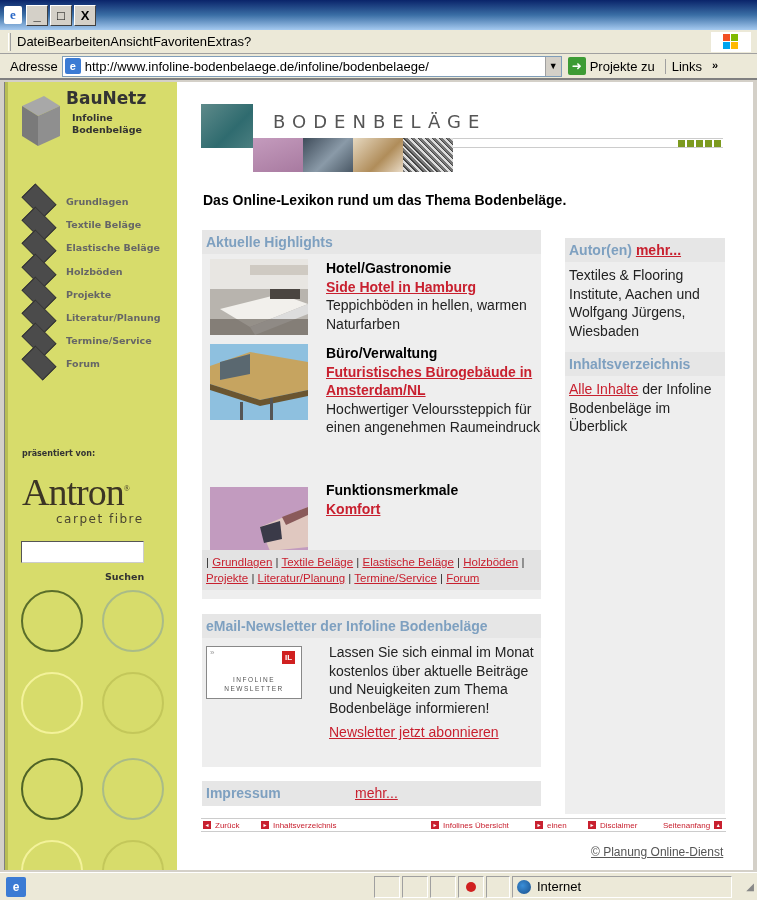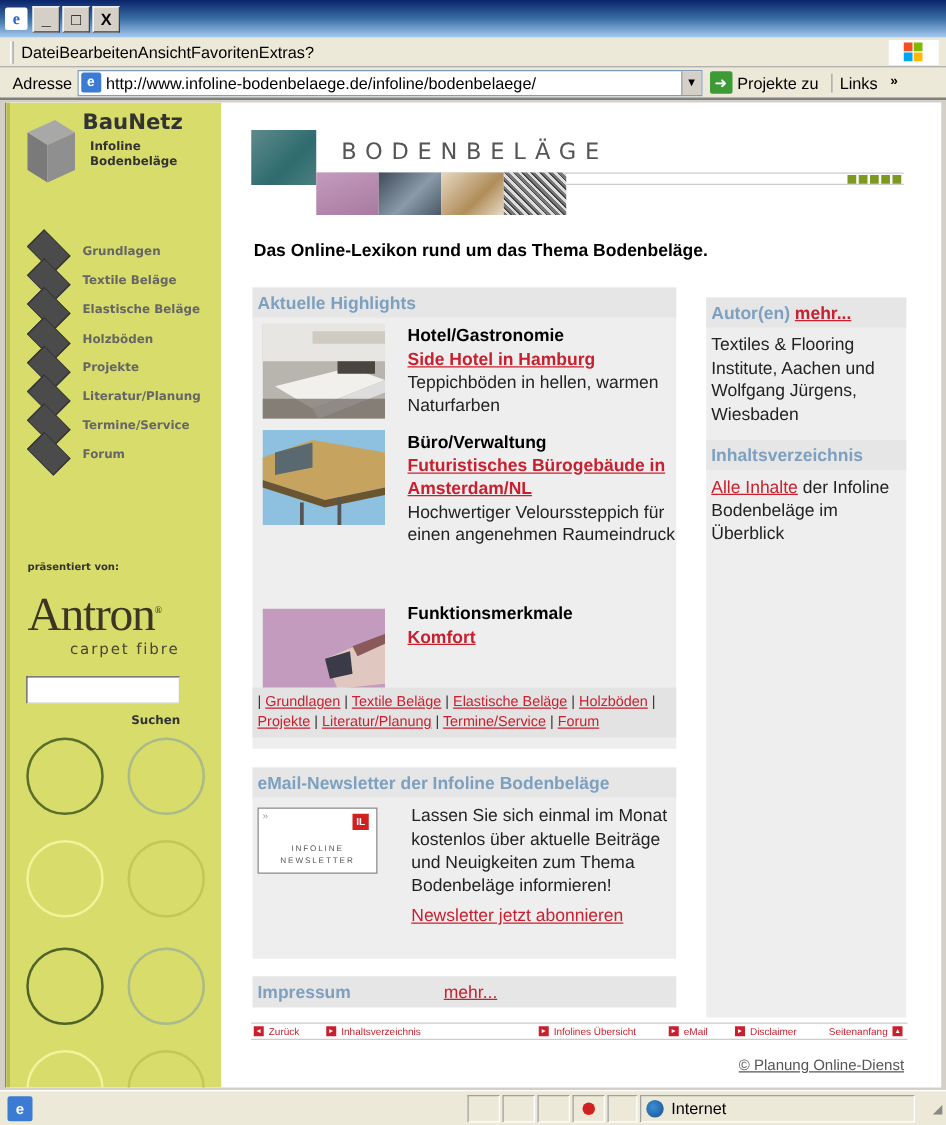--- a/index.html
+++ b/index.html
@@ -308,21 +308,21 @@
       <div class="fi" style="left:60px">
           <span class="b">▸</span>
           <span>Inhaltsverzeichnis</span>
         </div>
       <div class="fi" style="left:230px">
           <span class="b">▸</span>
           <span>Infolines Übersicht</span>
         </div>
       <div class="fi" style="left:334px">
           <span class="b">▸</span>
-          <span>eMail</span>
+          <span>einen</span>
         </div>
       <div class="fi" style="left:387px">
           <span class="b">▸</span>
           <span>Disclaimer</span>
         </div>
       <div class="fi" style="left:462px">
           <span>Seitenanfang</span>
           <span class="b">▴</span>
         </div>
     </div>

